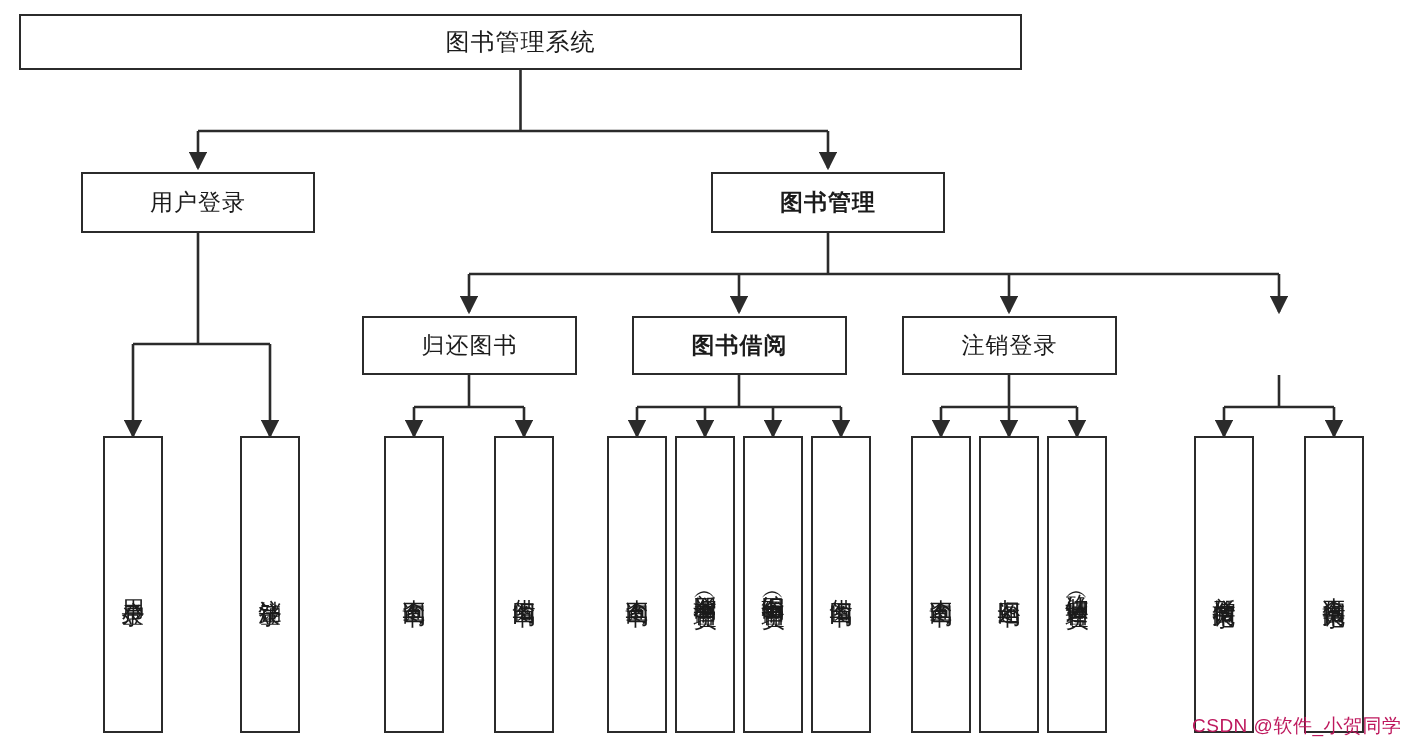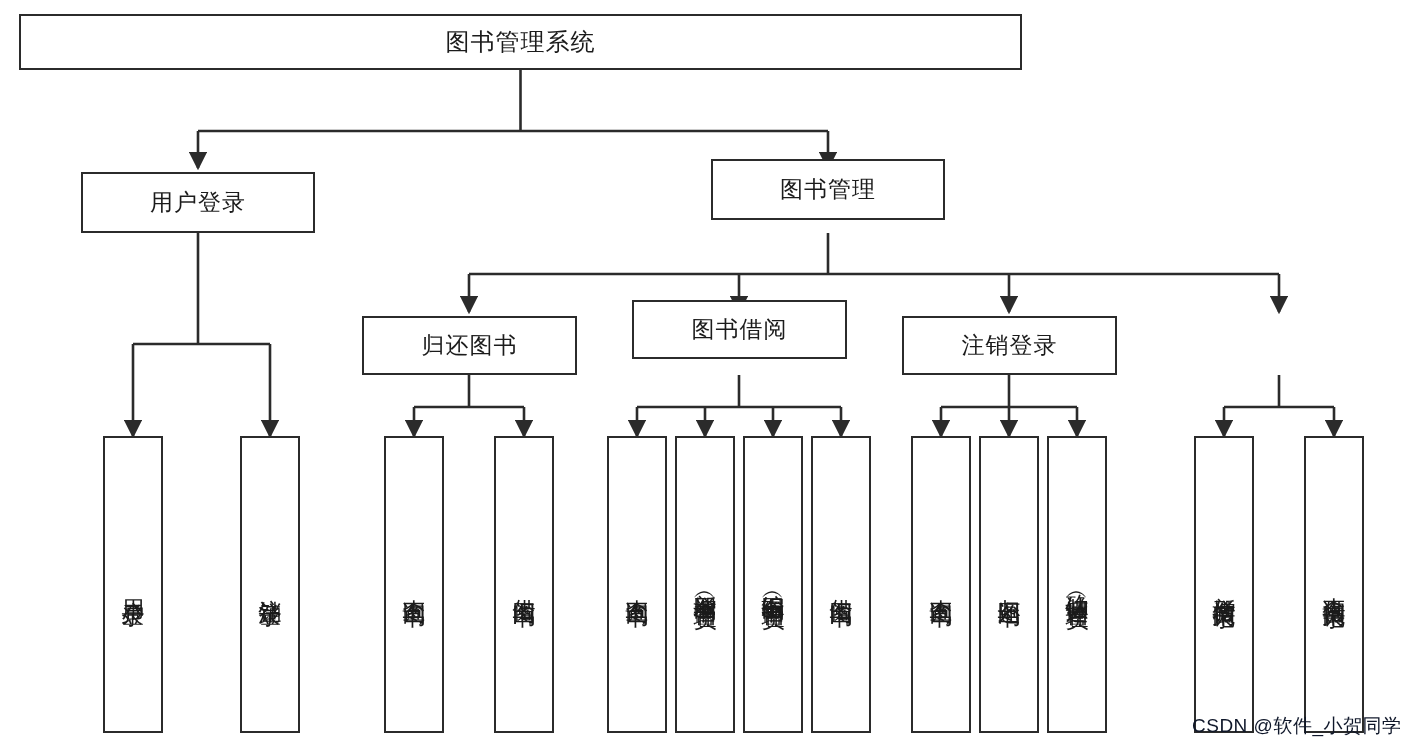--- a/index.html
+++ b/index.html
@@ -48,21 +48,21 @@
   }
   .node.vert .vtext{
     writing-mode:vertical-rl;
     text-orientation:upright;
     display:block;
     text-align:center;
   }
   .watermark{
     position:absolute;
     font-size:19px;
-    color:#0f172a;
+    color:#be185d;
     letter-spacing:0.5px;
     white-space:nowrap;
     user-select:none;
   }
 </style>
 </head>
 <body>
 
 <div id="stage">
 
@@ -121,29 +121,29 @@
   </svg>
 
   <div class="node horiz root" style="left:19px;top:14px;width:1003px;height:56px;">
     <span>图书管理系统</span>
   </div>
 
   <div class="node horiz" style="left:81px;top:172px;width:234px;height:61px;">
     <span>用户登录</span>
   </div>
 
-  <div class="node horiz" style="left:711px;top:159px;width:234px;height:61px;">
+  <div class="node horiz" style="left:711px;top:172px;width:234px;height:61px;font-weight:bold;">
     <span>图书管理</span>
   </div>
 
   <div class="node horiz" style="left:362px;top:316px;width:215px;height:59px;">
     <span>归还图书</span>
   </div>
 
-  <div class="node horiz" style="left:632px;top:300px;width:215px;height:59px;">
+  <div class="node horiz" style="left:632px;top:316px;width:215px;height:59px;font-weight:bold;">
     <span>图书借阅</span>
   </div>
 
   <div class="node horiz" style="left:902px;top:316px;width:215px;height:59px;">
     <span>注销登录</span>
   </div>
 
 
   <div class="node vert" style="left:103px;top:436px;width:60px;height:297px;">
     <span class="vtext">用户登录</span>

